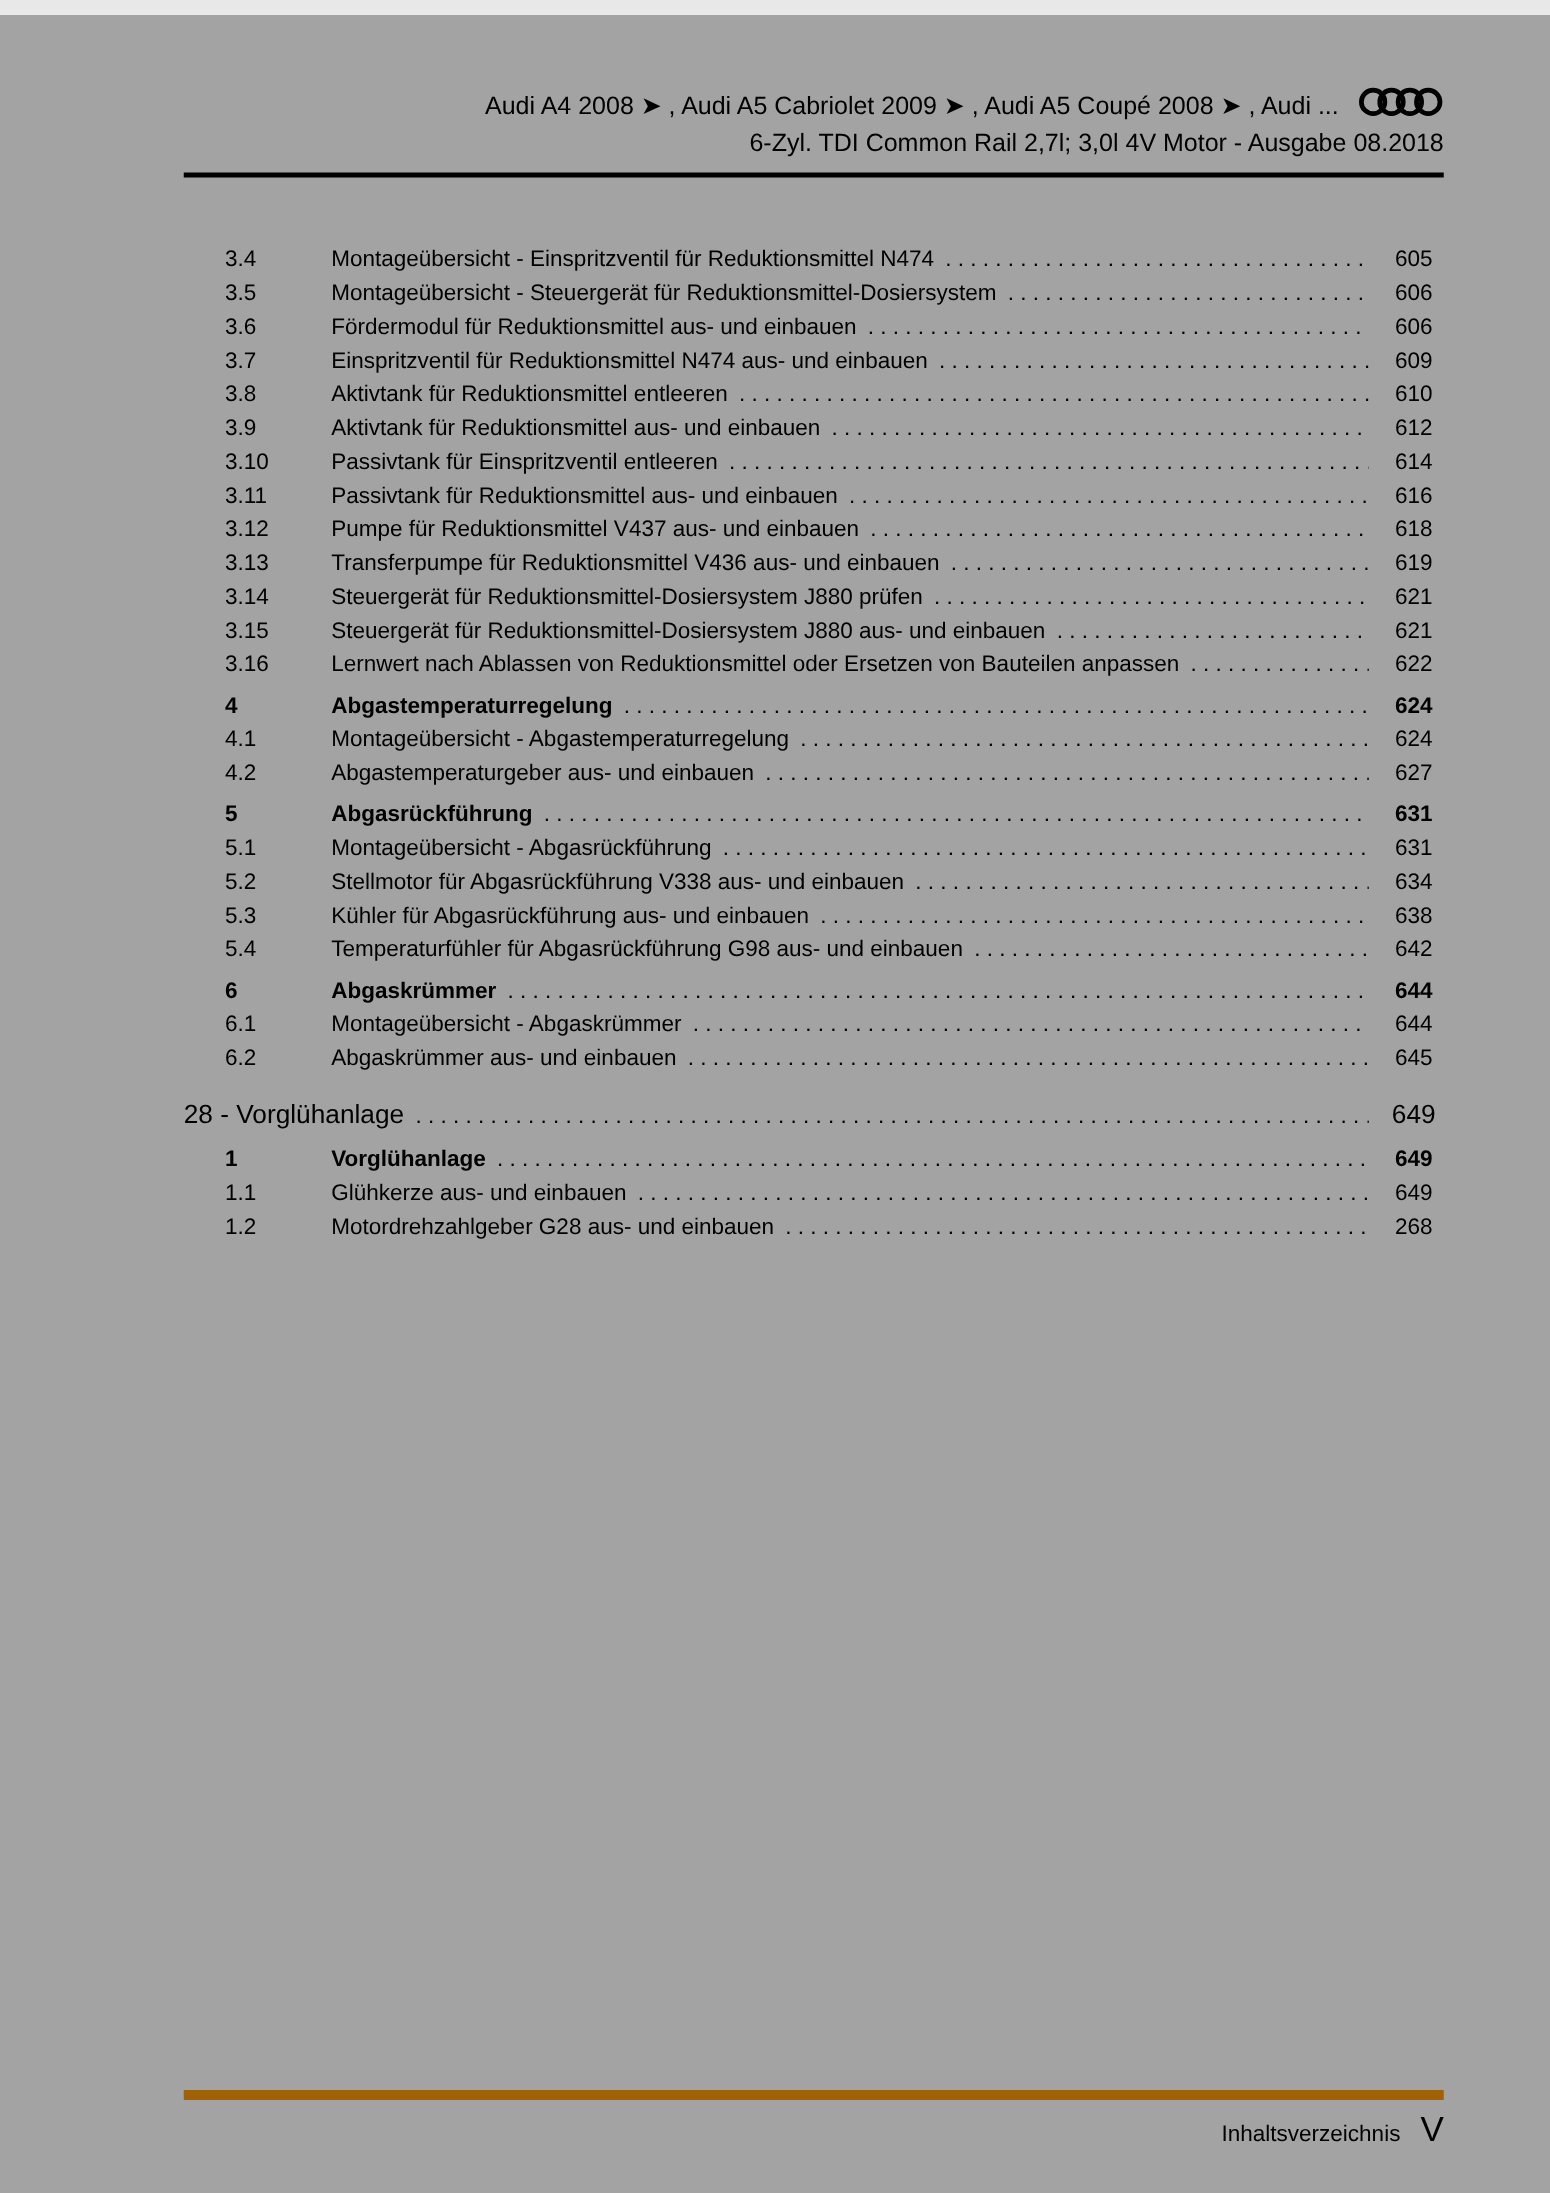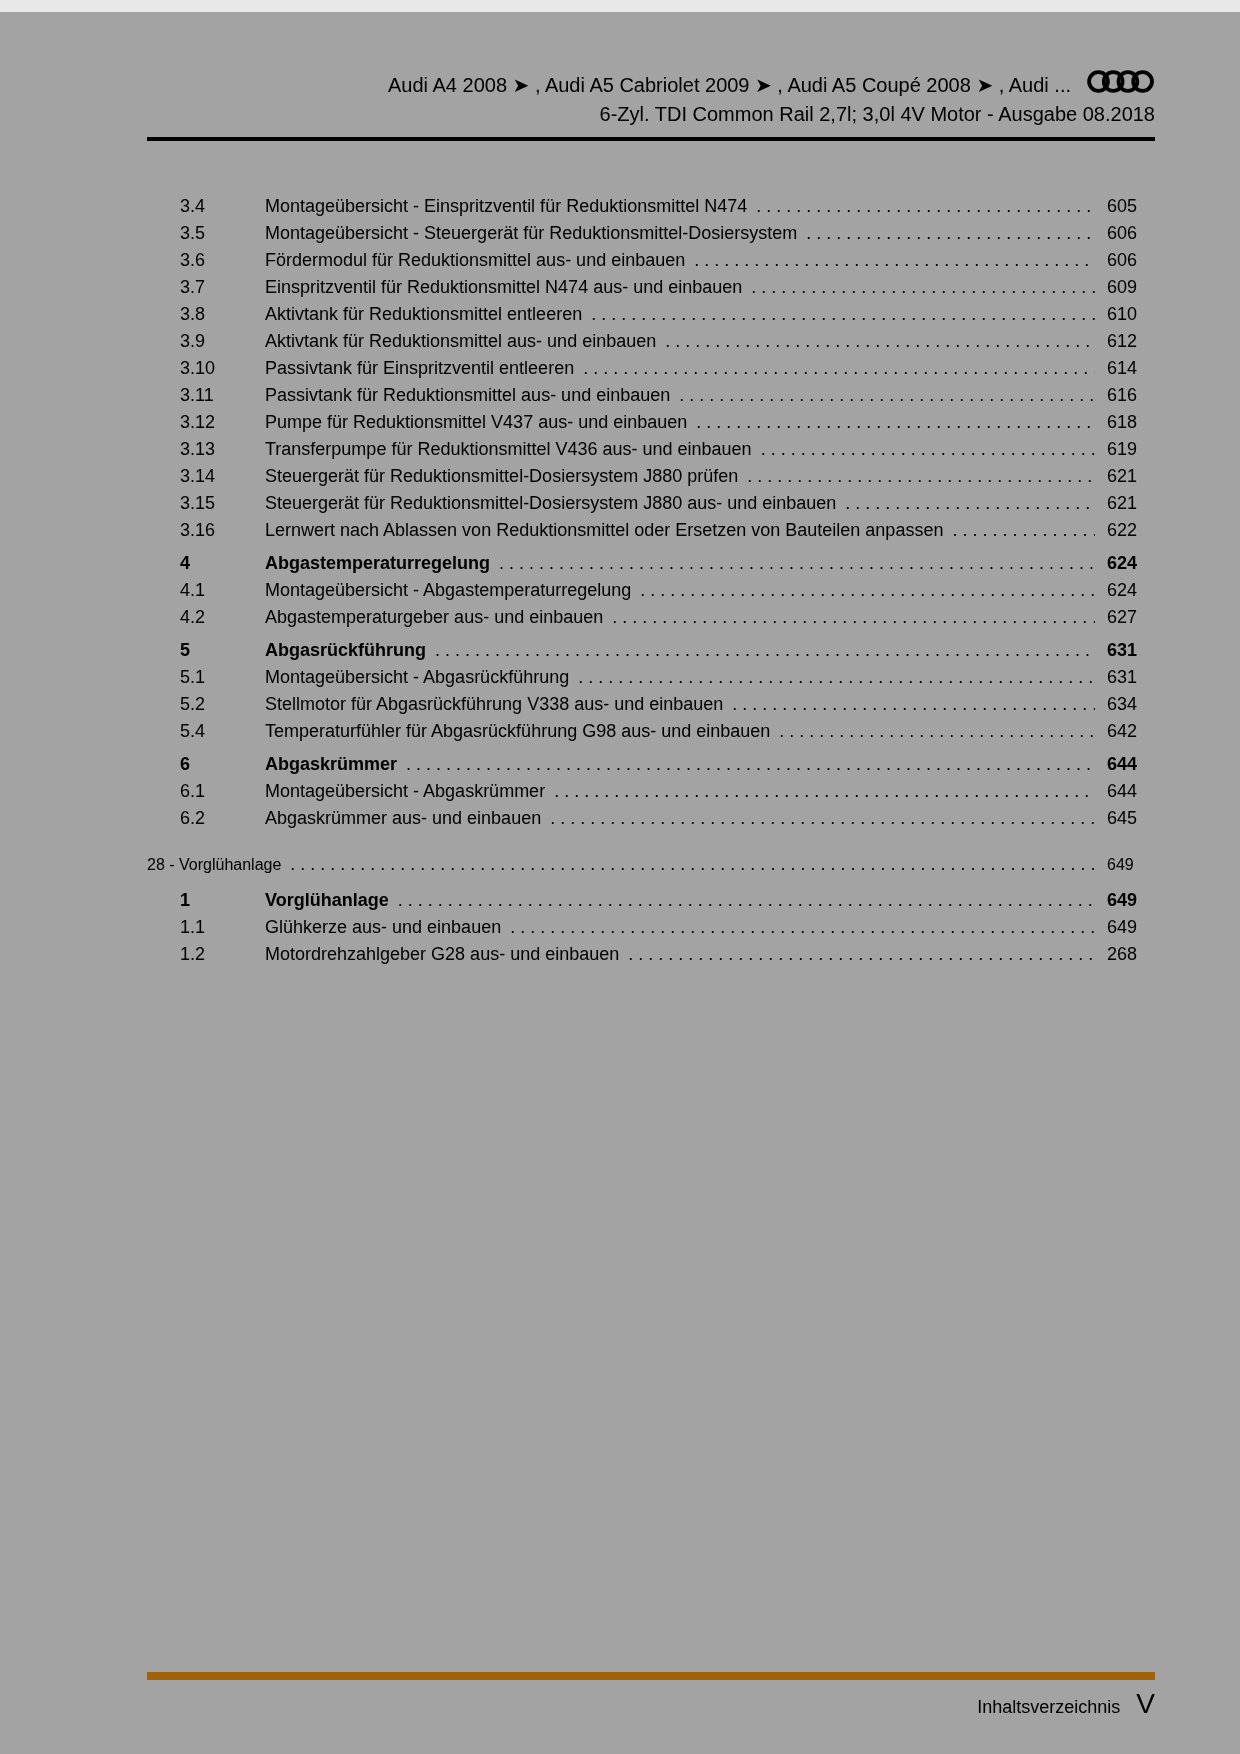--- a/index.html
+++ b/index.html
@@ -39,41 +39,41 @@
   }
   .toc-row {
     display:flex;
     align-items:baseline;
     line-height:27px;
     margin-left:33px;
     white-space:nowrap;
   }
   .toc-row.section { font-weight:bold; margin-top:6px; }
   .toc-row.chapter {
-    font-size:16px;
+    font-size:21px;
     line-height:32px;
     margin-left:0;
     margin-top:16px;
   }
   .toc-num { flex:none; width:85px; }
   .toc-title { flex:none; }
   .toc-leader {
     flex:1 1 auto;
     min-width:0;
     overflow:hidden;
     white-space:nowrap;
     margin:0 12px 0 9px;
     font-weight:normal;
     font-size:18px;
   }
   .toc-leader::after {
     content:"..........................................................................................................................................................";
     letter-spacing:5px;
   }
-  .toc-page { flex:none; min-width:48px; text-align:left; }
+  .toc-page { flex:none; min-width:48px; text-align:center; }
   
   .footer {
     position:absolute;
     left:147px; right:85px; top:1660px;
     border-top:8px solid #a16207;
   }
   .footer-inner {
     display:flex;
     justify-content:flex-end;
     align-items:baseline;
@@ -215,20 +215,26 @@
       <span class="toc-leader"></span>
       <span class="toc-page">631</span>
     </div>
       <div class="toc-row entry">
       <span class="toc-num">5.2</span>
       <span class="toc-title">Stellmotor für Abgasrückführung V338 aus- und einbauen</span>
       <span class="toc-leader"></span>
       <span class="toc-page">634</span>
     </div>
       <div class="toc-row entry">
+      <span class="toc-num">5.3</span>
+      <span class="toc-title">Kühler für Abgasrückführung aus- und einbauen</span>
+      <span class="toc-leader"></span>
+      <span class="toc-page">638</span>
+    </div>
+      <div class="toc-row entry">
       <span class="toc-num">5.4</span>
       <span class="toc-title">Temperaturfühler für Abgasrückführung G98 aus- und einbauen</span>
       <span class="toc-leader"></span>
       <span class="toc-page">642</span>
     </div>
       <div class="toc-row section">
       <span class="toc-num">6</span>
       <span class="toc-title">Abgaskrümmer</span>
       <span class="toc-leader"></span>
       <span class="toc-page">644</span>

